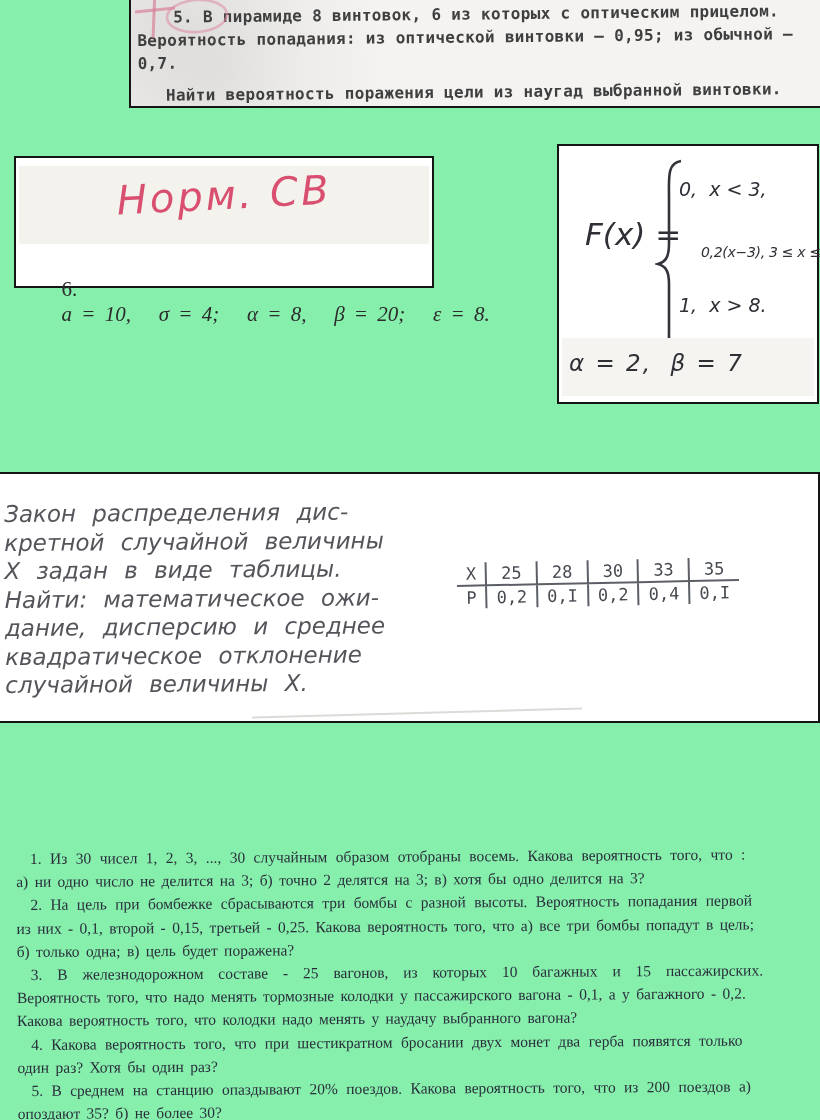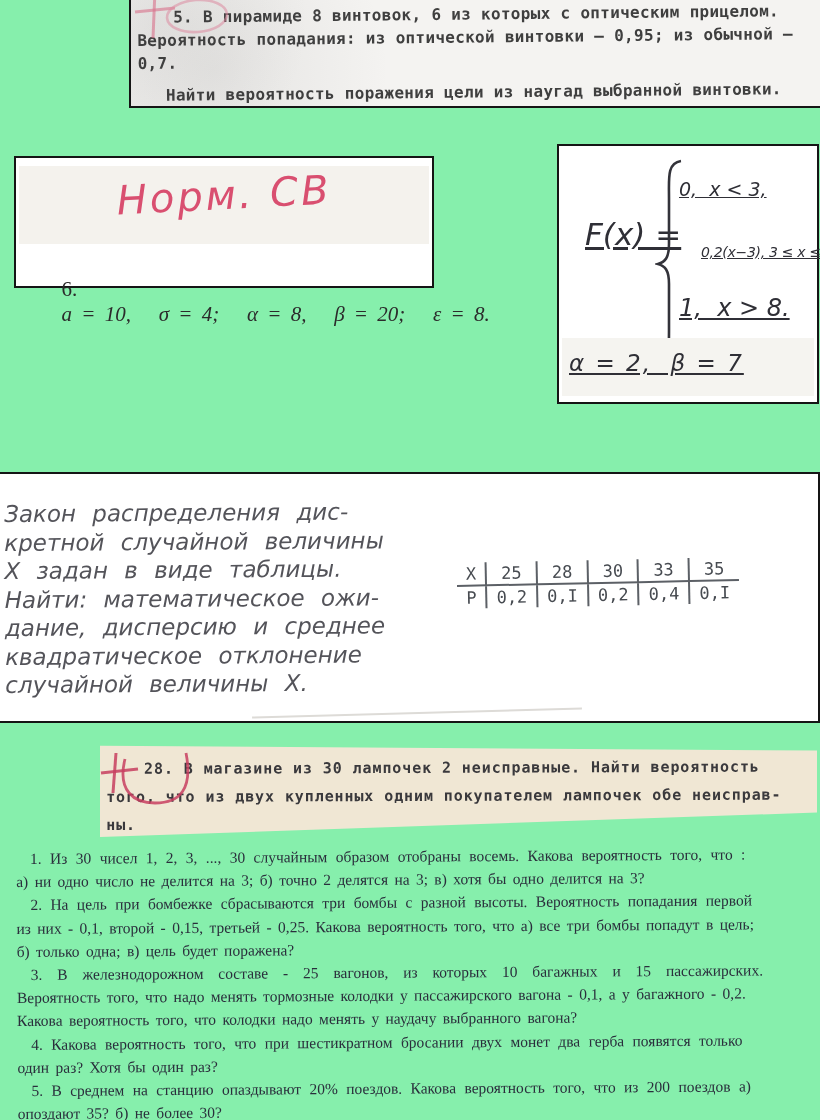--- a/index.html
+++ b/index.html
@@ -24,27 +24,27 @@
   #normal-title{position:absolute;left:0;top:14px;width:100%;text-align:center;
                 font-style:italic;font-size:40px;letter-spacing:3px;color:#d94f70;
                 transform:rotate(-3deg);white-space:pre;}
   #normal-eq{position:absolute;left:14px;top:94px;font-family:"Liberation Serif",serif;
              font-size:21px;color:#2b2b2b;white-space:pre;}
   #normal-eq .num{font-style:normal;margin-right:14px;}
   #normal-eq .params{font-style:italic;word-spacing:4px;margin-top:24px;}
 
   
   #fx-card{left:557px;top:144px;width:262px;height:260px;}
-  .hand{font-style:italic;color:#2f2f36;text-decoration:underline;}
+  .hand{font-style:italic;color:#2f2f36;}
   #fx-lhs{position:absolute;left:26px;top:70px;font-size:31px;white-space:pre;}
   #fx-brace{position:absolute;left:96px;top:12px;}
   .fx-case{position:absolute;left:120px;white-space:pre;}
   #fx-case-0{top:32px;font-size:19px;}
   #fx-case-1{top:98px;font-size:14px;letter-spacing:-.3px;margin-left:22px;}
-  #fx-case-2{top:148px;font-size:24px;}
+  #fx-case-2{top:148px;font-size:19px;}
   #fx-note-band{position:absolute;left:3px;top:192px;right:3px;height:58px;background:#f5f4f0;}
   #fx-note{position:absolute;left:10px;top:204px;font-size:23px;white-space:pre;letter-spacing:2px;}
 
   
   #discrete-card{left:-8px;top:472px;width:828px;height:251px;}
   #discrete-hand{position:absolute;left:10px;top:26px;width:440px;font-size:23px;line-height:28.5px;
                  font-style:italic;color:#54545a;word-spacing:9px;transform:rotate(-.4deg);
                  transform-origin:left top;white-space:nowrap;}
   #discrete-table{position:absolute;left:463px;top:86px;border-collapse:collapse;
                   font-family:"DejaVu Sans Mono",monospace;font-size:17px;color:#474b51;
@@ -138,32 +138,20 @@
         <td>0,I</td>
         <td>0,2</td>
         <td>0,4</td>
         <td>0,I</td>
       </tr>
     </tbody>
       </table>
     <div id="pencil-line"></div>
   </div>
 
-  <div id="bulbs-strip">
-    <div id="bulbs-text" class="typew">
-      <div class="t-line ind1">28. В магазине из 30 лампочек 2 неисправные. Найти вероятность</div>
-      <div class="t-line">того, что из двух купленных одним покупателем лампочек обе неисправ-</div>
-      <div class="t-line">ны.</div>
-    </div>
-    <svg class="mark" style="left:0;top:4px" width="110" height="66" viewBox="0 0 110 66">
-      <line x1="1" y1="26" x2="38" y2="22" stroke="#c84060" stroke-width="3" opacity=".85"></line>
-      <line x1="16" y1="6" x2="13" y2="46" stroke="#c84060" stroke-width="3" opacity=".85"></line>
-      <path d="M 25 12 C 17 44, 34 56, 55 56 C 80 56, 93 42, 86 6" fill="none" stroke="#c84060" stroke-width="2.8" opacity=".85"></path>
-    </svg>
-  </div>
 
   <div id="problems">
     <div class="p-line indent">1. Из 30 чисел 1, 2, 3, ..., 30 случайным образом отобраны восемь. Какова вероятность того, что :</div>
     <div class="p-line">а) ни одно число не делится на 3; б) точно 2 делятся на 3; в) хотя бы одно делится на 3?</div>
     <div class="p-line indent">2. На цель при бомбежке сбрасываются три бомбы с разной высоты. Вероятность попадания первой</div>
     <div class="p-line">из них - 0,1, второй - 0,15, третьей - 0,25. Какова вероятность того, что а) все три бомбы попадут в цель;</div>
     <div class="p-line">б) только одна; в) цель будет поражена?</div>
     <div class="p-line indent" style="word-spacing:11px;">3. В железнодорожном составе - 25 вагонов, из которых 10 багажных и 15 пассажирских.</div>
     <div class="p-line">Вероятность того, что надо менять тормозные колодки у пассажирского вагона - 0,1, а у багажного - 0,2.</div>
     <div class="p-line">Какова вероятность того, что колодки надо менять у наудачу выбранного вагона?</div>

